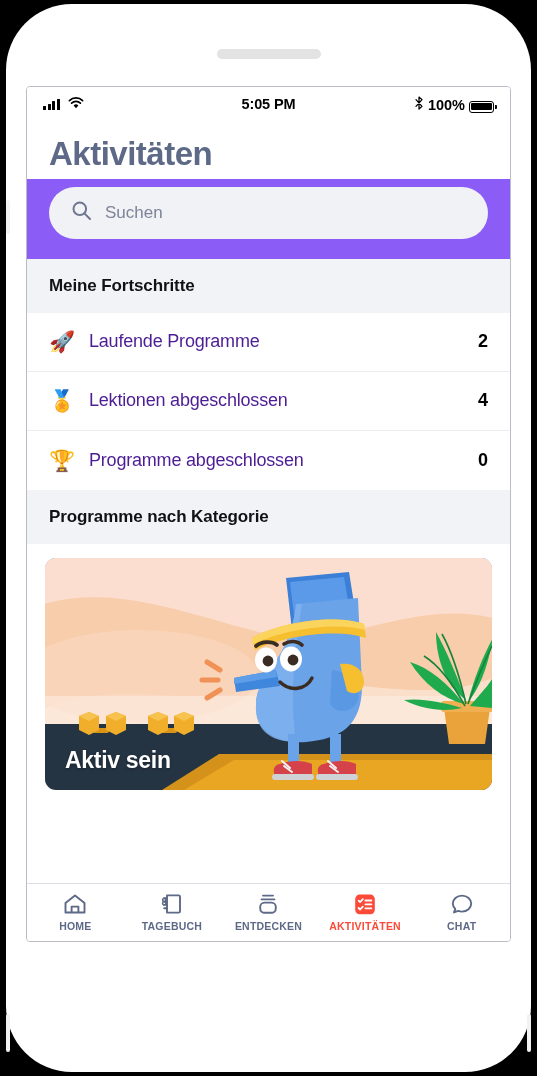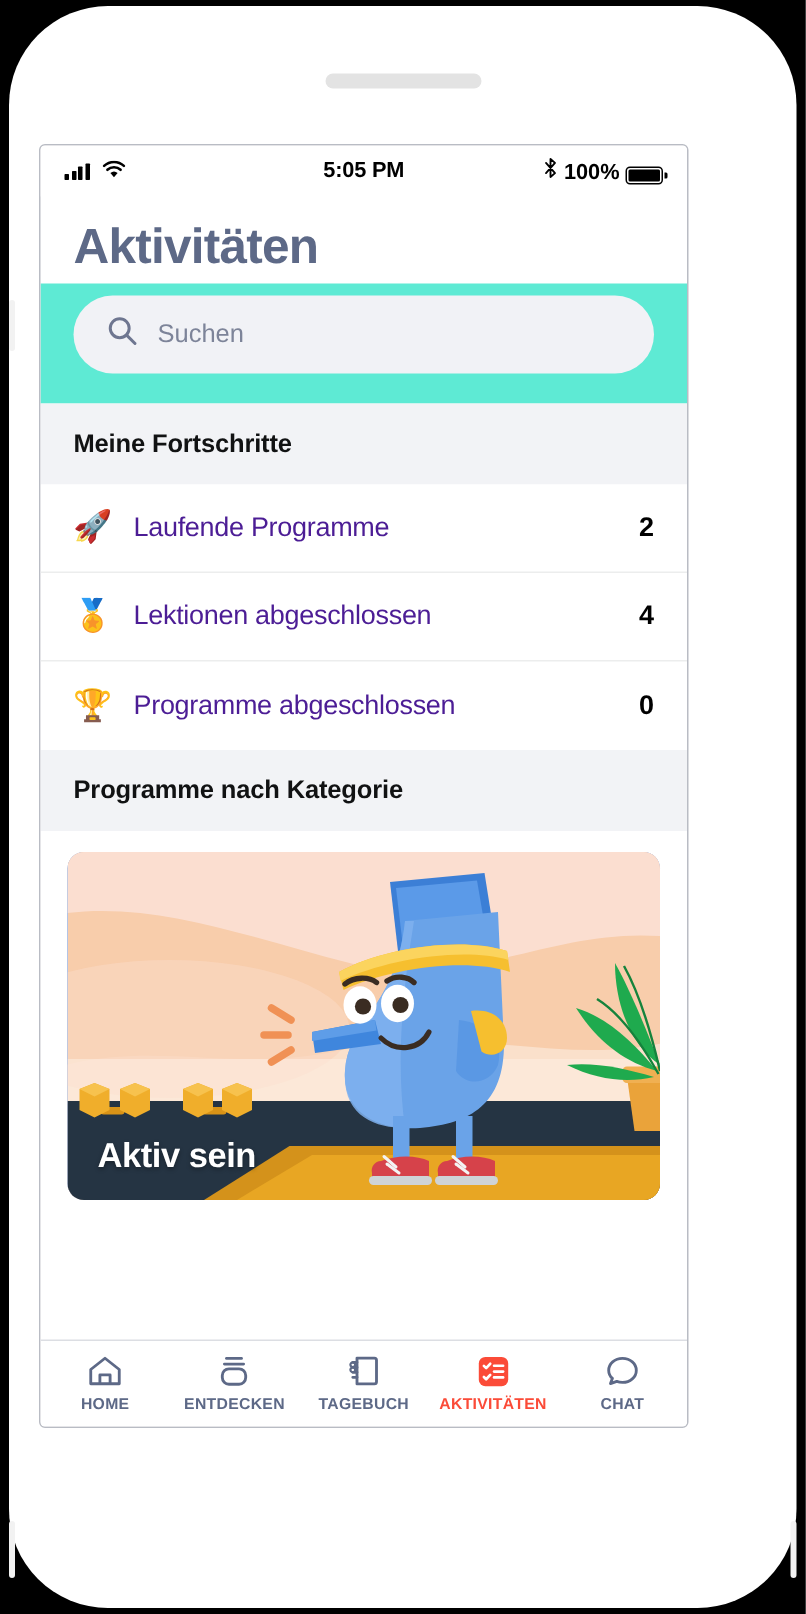--- a/index.html
+++ b/index.html
@@ -40,22 +40,22 @@
     width: 104px;
     height: 10px;
     border-radius: 5px;
     background: #e3e3e3;
   }
 
   
   .screen {
     position: absolute;
     left: 20px;
-    top: 92px;
-    width: 433px;
+    top: 82px;
+    width: 485px;
     height: 856px;
     background: #ffffff;
     border: 1px solid #b9bcc4;
     border-radius: 4px;
     overflow: hidden;
     display: flex;
     flex-direction: column;
   }
 
   
@@ -103,21 +103,21 @@
   .page-title {
     padding: 14px 22px 6px 22px;
     font-size: 33px;
     font-weight: bold;
     color: #5d6987;
     letter-spacing: -0.5px;
     line-height: 1.15;
   }
 
   
-  .search-wrap { padding: 8px 22px 20px 22px; background:#5eead4; }
+  .search-wrap { padding: 8px 22px 20px 22px; background:#8b5cf6; }
   .searchbar {
     height: 52px;
     background: #f1f2f6;
     border-radius: 26px;
     display: flex;
     align-items: center;
     padding: 0 22px;
     gap: 13px;
   }
   .searchbar .placeholder {
@@ -388,37 +388,37 @@
             <path d="M2.5 10 L12 2.5 L21.5 10 L21.5 19.5 L2.5 19.5 Z" stroke="#5d6987" stroke-width="1.9" fill="none" stroke-linejoin="round"></path>
             <path d="M8.6 19.5 L8.6 13.6 L15.4 13.6 L15.4 19.5" stroke="#5d6987" stroke-width="1.9" fill="none" stroke-linejoin="round"></path>
           </svg>
         </span>
         <span class="tab-label">HOME</span>
       </div>
 
       <div class="tab">
         <span class="tab-ico">
           <svg width="24" height="22" viewBox="0 0 24 22">
+            <path d="M7 2.4 L18.6 2.4 C19.4 2.4 20 3 20 3.8 L20 18.2 C20 19 19.4 19.6 18.6 19.6 L7 19.6 Z" stroke="#5d6987" stroke-width="1.9" fill="none" stroke-linejoin="round"></path>
+            <path d="M7 5.2 L4.2 5.2 M7 8.6 L4.2 8.6 M7 11.9 L4.2 11.9 M7 15.2 L4.2 15.2" stroke="#5d6987" stroke-width="1.9" stroke-linecap="round"></path>
+            <path d="M4.2 5.2 a1.6 1.6 0 1 0 0.01 0 M4.2 8.6 a1.6 1.6 0 1 0 0.01 0" stroke="#5d6987" stroke-width="1.5" fill="none"></path>
+          </svg>
+        </span>
+        <span class="tab-label">TAGEBUCH</span>
+      </div>
+
+      <div class="tab">
+        <span class="tab-ico">
+          <svg width="24" height="22" viewBox="0 0 24 22">
             <line x1="7" y1="2.6" x2="17" y2="2.6" stroke="#5d6987" stroke-width="1.9" stroke-linecap="round"></line>
             <line x1="5.6" y1="6.4" x2="18.4" y2="6.4" stroke="#5d6987" stroke-width="1.9" stroke-linecap="round"></line>
             <rect x="4.2" y="9.6" width="15.6" height="10.2" rx="4.4" stroke="#5d6987" stroke-width="1.9" fill="none"></rect>
           </svg>
         </span>
         <span class="tab-label">ENTDECKEN</span>
-      </div>
-
-      <div class="tab">
-        <span class="tab-ico">
-          <svg width="24" height="22" viewBox="0 0 24 22">
-            <path d="M7 2.4 L18.6 2.4 C19.4 2.4 20 3 20 3.8 L20 18.2 C20 19 19.4 19.6 18.6 19.6 L7 19.6 Z" stroke="#5d6987" stroke-width="1.9" fill="none" stroke-linejoin="round"></path>
-            <path d="M7 5.2 L4.2 5.2 M7 8.6 L4.2 8.6 M7 11.9 L4.2 11.9 M7 15.2 L4.2 15.2" stroke="#5d6987" stroke-width="1.9" stroke-linecap="round"></path>
-            <path d="M4.2 5.2 a1.6 1.6 0 1 0 0.01 0 M4.2 8.6 a1.6 1.6 0 1 0 0.01 0" stroke="#5d6987" stroke-width="1.5" fill="none"></path>
-          </svg>
-        </span>
-        <span class="tab-label">TAGEBUCH</span>
       </div>
 
       <div class="tab active">
         <span class="tab-ico">
           <svg width="24" height="23" viewBox="0 0 24 23">
             <rect x="2.2" y="1.6" width="19.6" height="19.6" rx="4.4" fill="#fb4b38"></rect>
             <path d="M5.6 7.6 L7.1 9.1 L9.8 6.2" stroke="#fff" stroke-width="1.8" fill="none" stroke-linecap="round" stroke-linejoin="round"></path>
             <path d="M5.6 15 L7.1 16.5 L9.8 13.6" stroke="#fff" stroke-width="1.8" fill="none" stroke-linecap="round" stroke-linejoin="round"></path>
             <line x1="12.4" y1="7.5" x2="18.4" y2="7.5" stroke="#fff" stroke-width="1.8" stroke-linecap="round"></line>
             <line x1="12.4" y1="11.4" x2="18.4" y2="11.4" stroke="#fff" stroke-width="1.8" stroke-linecap="round"></line>

